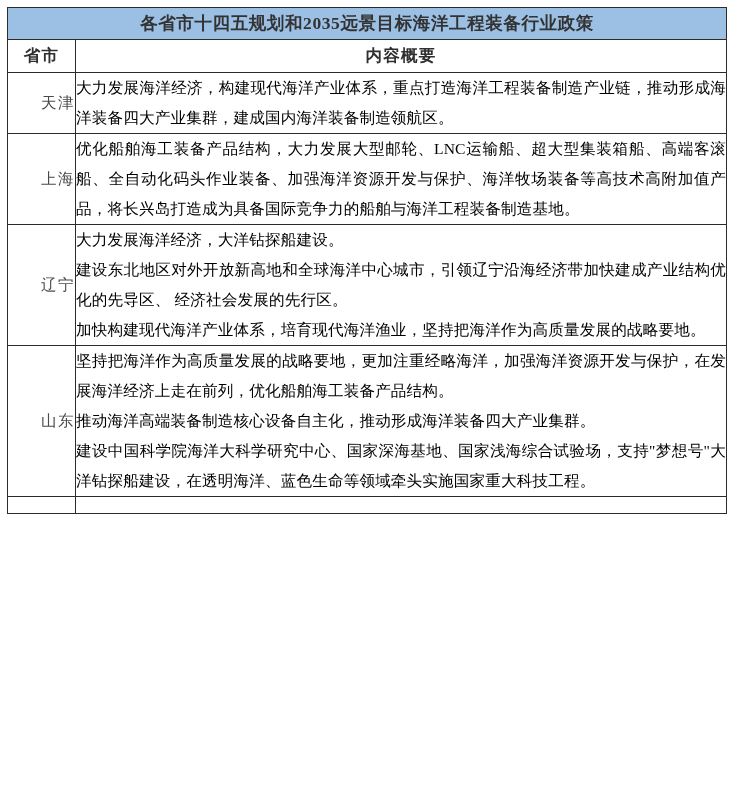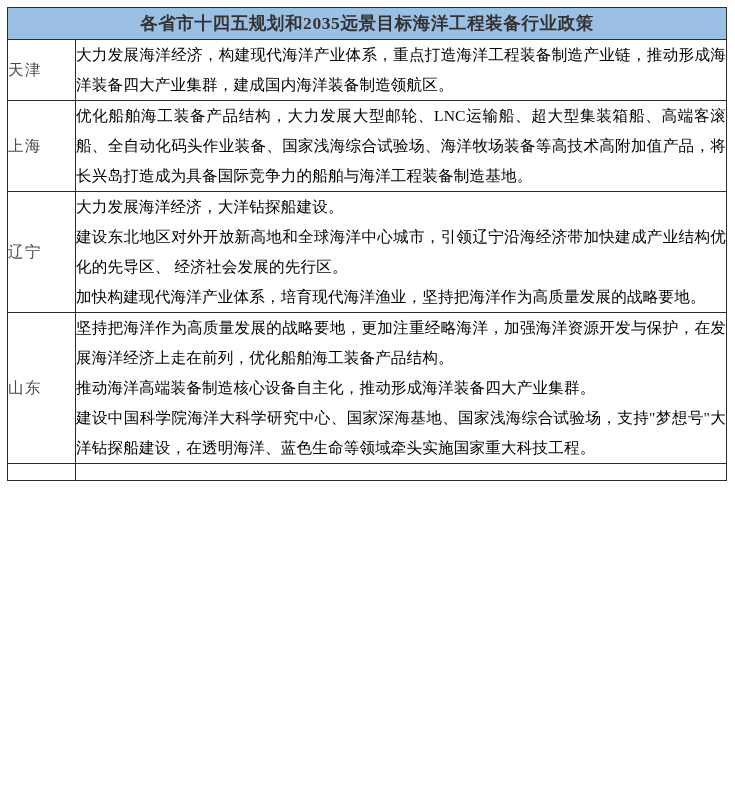--- a/index.html
+++ b/index.html
@@ -71,21 +71,21 @@
     letter-spacing: 1.2px;
     color: #2f2f2f;
     line-height: 24px;
   }
 
   
   .prov-col {
     width: 68px;
   }
   .prov-cell {
-    text-align: left;
+    text-align: right;
     vertical-align: middle;
     padding: 4px 2px;
   }
   .prov-text {
     font-size: 15.5px;
     letter-spacing: 1.5px;
     color: #4a4a4a;
     line-height: 22px;
     white-space: nowrap;
   }
@@ -124,36 +124,44 @@
       <col>
     </colgroup>
     <tbody>
 
       <tr>
         <td class="title-cell" colspan="2">
           <div class="title-text">各省市十四五规划和2035远景目标海洋工程装备行业政策</div>
         </td>
       </tr>
 
+      <tr>
+        <td class="col-head">
+          <div class="col-head-text">省市</div>
+        </td>
+        <td class="col-head">
+          <div class="col-head-text">内容概要</div>
+        </td>
+      </tr>
 
       <tr>
         <td class="prov-cell">
           <div class="prov-text">天津</div>
         </td>
         <td class="content-cell">
           <p class="para">大力发展海洋经济，构建现代海洋产业体系，重点打造海洋工程装备制造产业链，推动形成海洋装备四大产业集群，建成国内海洋装备制造领航区。</p>
         </td>
       </tr>
 
       <tr>
         <td class="prov-cell">
           <div class="prov-text">上海</div>
         </td>
         <td class="content-cell">
-          <p class="para">优化船舶海工装备产品结构，大力发展大型邮轮、LNC运输船、超大型集装箱船、高端客滚船、全自动化码头作业装备、国家浅海综合试验场、海洋牧场装备等高技术高附加值产品，将长兴岛打造成为具备国际竞争力的船舶与海洋工程装备制造基地。</p>
+          <p class="para">优化船舶海工装备产品结构，大力发展大型邮轮、LNC运输船、超大型集装箱船、高端客滚船、全自动化码头作业装备、加强海洋资源开发与保护、海洋牧场装备等高技术高附加值产品，将长兴岛打造成为具备国际竞争力的船舶与海洋工程装备制造基地。</p>
         </td>
       </tr>
 
       <tr>
         <td class="prov-cell">
           <div class="prov-text">辽宁</div>
         </td>
         <td class="content-cell">
           <p class="para">大力发展海洋经济，大洋钻探船建设。</p>
           <p class="para">建设东北地区对外开放新高地和全球海洋中心城市，引领辽宁沿海经济带加快建成产业结构优化的先导区、 经济社会发展的先行区。</p>

